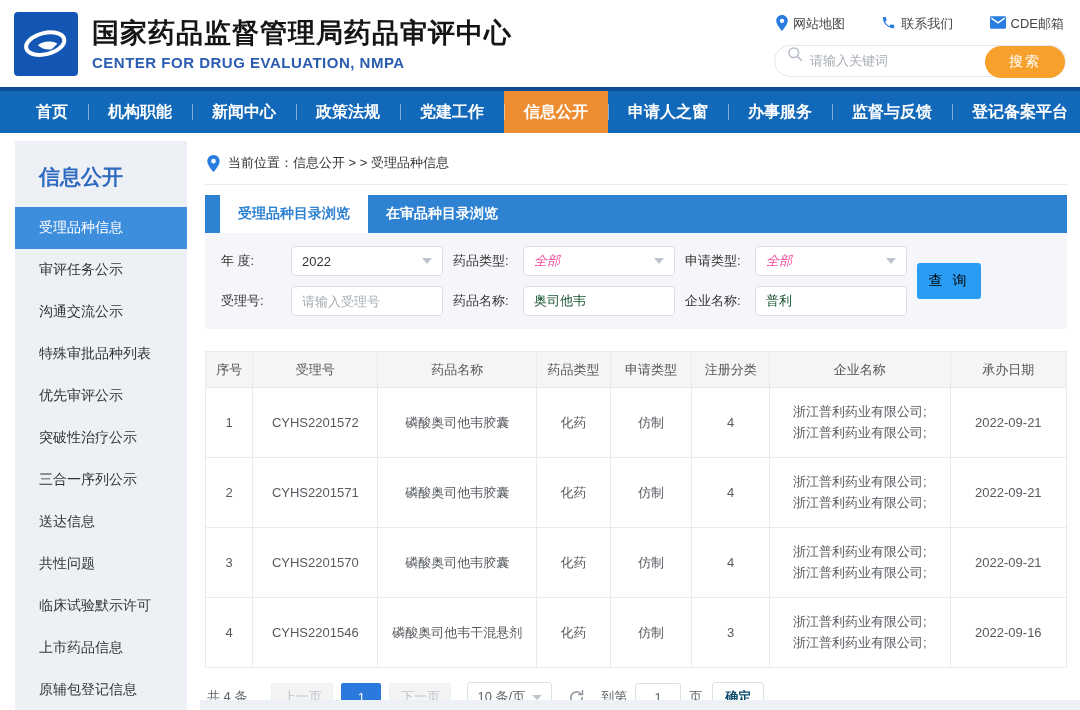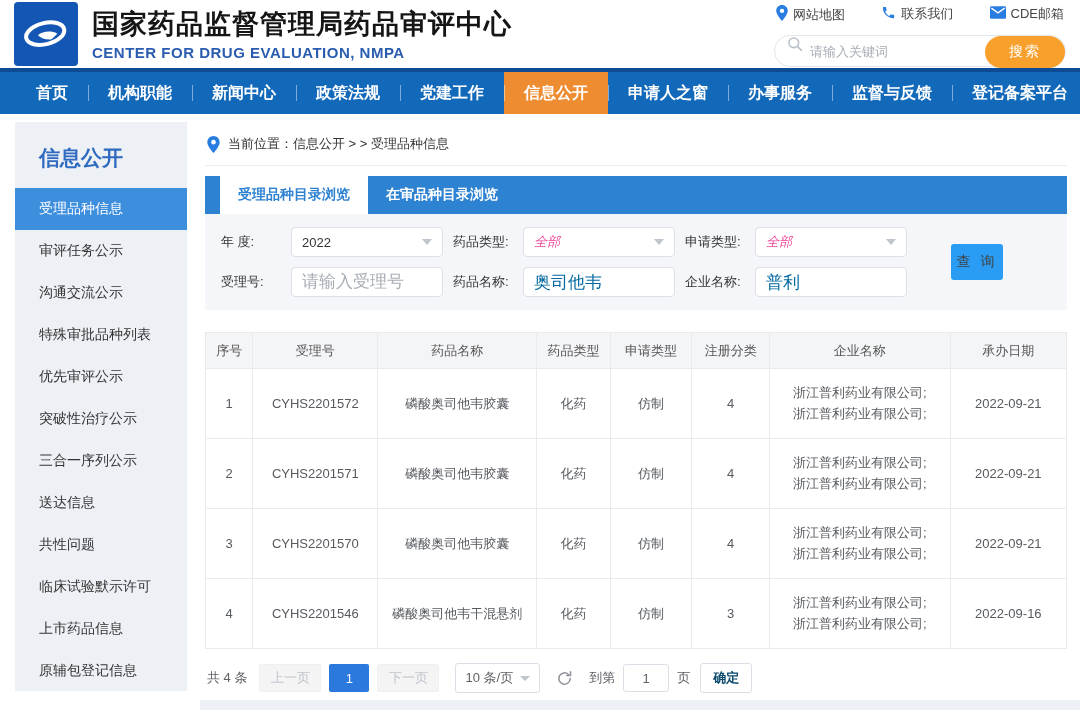--- a/index.html
+++ b/index.html
@@ -2,21 +2,21 @@
 <html><head>
 <meta charset="utf-8">
 <style>
   * { box-sizing: border-box; margin: 0; padding: 0; }
   html,body { width:1080px; height:710px; }
   body {
     font-family: "Liberation Sans", "DejaVu Sans", sans-serif;
     background:#fff; color:#333; overflow:hidden; position:relative;
   }
   
-  .topbar { height:68px; display:flex; align-items:center; padding:0 14px; }
+  .topbar { height:87px; display:flex; align-items:center; padding:0 14px; }
   .logo { width:64px; height:64px; background:#1356b4; border-radius:4px;
           display:flex; align-items:center; justify-content:center; margin-right:14px; flex-shrink:0; cursor:pointer; }
   .titles { padding-top:2px; }
   .site-title { font-size:27px; font-weight:bold; color:#151515; letter-spacing:1px; line-height:1.15; white-space:nowrap; }
   .site-subtitle { font-size:15px; font-weight:bold; color:#2a5cb0; letter-spacing:.5px; margin-top:4px; }
   .top-right { margin-left:auto; width:292px; display:flex; flex-direction:column; gap:11px; padding-top:4px; flex-shrink:0; }
   .toplinks { display:flex; justify-content:space-between; align-items:flex-start; font-size:13px; color:#454545; padding:0 2px; }
   .toplink { display:flex; align-items:center; gap:5px; cursor:pointer; white-space:nowrap; }
   .searchbar { height:32px; border:1px solid #e3e6ea; border-radius:16px; display:flex; 
                padding-left:12px; background:#fff; position:relative; }
@@ -48,32 +48,32 @@
   .filter-rows { display:flex; flex-direction:column; gap:10px; }
   .filter-row { display:flex; align-items:center; }
   .filter-field { display:flex; align-items:center; margin-right:10px; }
   .filter-label { width:62px; text-align:left; margin-right:8px; font-size:13px; color:#333; white-space:nowrap; flex-shrink:0; }
   .control { width:152px; height:30px; background:#fff; border:1px solid #dcdfe6; border-radius:4px;
              display:flex; align-items:center; padding:0 10px; font-size:13px; color:#333; cursor:pointer; }
   .control .sel-value { flex:1; }
   .control .muted { color:#ec4899;font-style:italic; }
   .caret { width:0; height:0; border-left:5px solid transparent; border-right:5px solid transparent;
            border-top:6px solid #c0c4cc; flex-shrink:0; }
-  .control input { border:none; outline:none; width:100%; font-size:17px; color:#0369a1; background:transparent; }
+  .control input { border:none; outline:none; width:100%; font-size:13px; color:#14532d; background:transparent; }
   .control input::placeholder { color:#a7adb5; }
-  .query-btn { width:52px; height:36px; background:#2b9cf3; border:none; border-radius:3px; color:#404040;
-               font-size:14px; cursor:pointer; margin-left:34px; letter-spacing:3px; }
+  .query-btn { width:64px; height:36px; background:#2b9cf3; border:none; border-radius:3px; color:#000000;
+               font-size:14px; cursor:pointer; letter-spacing:3px; }
   
   table { margin-top:22px; width:100%; border-collapse:collapse; table-layout:fixed; }
   th { background:#f4f5f7; border:1px solid #e9eaec; height:36px; font-size:13px; color:#555; font-weight:normal; }
   td { border:1px solid #e9eaec; height:70px; text-align:center; font-size:13px; color:#565a5f; padding:6px 8px; }
   td.company { padding:6px 20px; line-height:1.55; word-break:break-all; }
   
   .pagination { margin-top:14px; display:flex; align-items:center; font-size:13px; color:#606266; gap:8px; padding:0 2px 10px; }
-  .pg-total { margin-right:4px; }
+  .pg-total { margin-right:16px; }
   .pg-btn { height:28px; min-width:62px; background:#f4f4f5; color:#c0c4cc; display:flex; align-items:center;
             justify-content:center; border-radius:2px; padding:0 10px; cursor:pointer; border:1px solid #eef0f2; }
   .pg-page { height:28px; min-width:40px; display:flex; align-items:center; justify-content:center;
              background:#2b79dd; color:#fff; border-radius:2px; cursor:pointer; }
   .pg-size { height:30px; border:1px solid #dcdfe6; border-radius:3px; background:#fff; display:flex;
              align-items:center; padding:0 9px; gap:7px; color:#606266; margin-left:8px; cursor:pointer; white-space:nowrap; }
   .pg-size .caret { border-top-width:5px; }
   .refresh { margin:0 8px; cursor:pointer; display:flex; }
   .goto-input { width:46px; height:28px; border:1px solid #dcdfe6; border-radius:3px; text-align:center;
                 font-size:13px; color:#606266; outline:none; }

